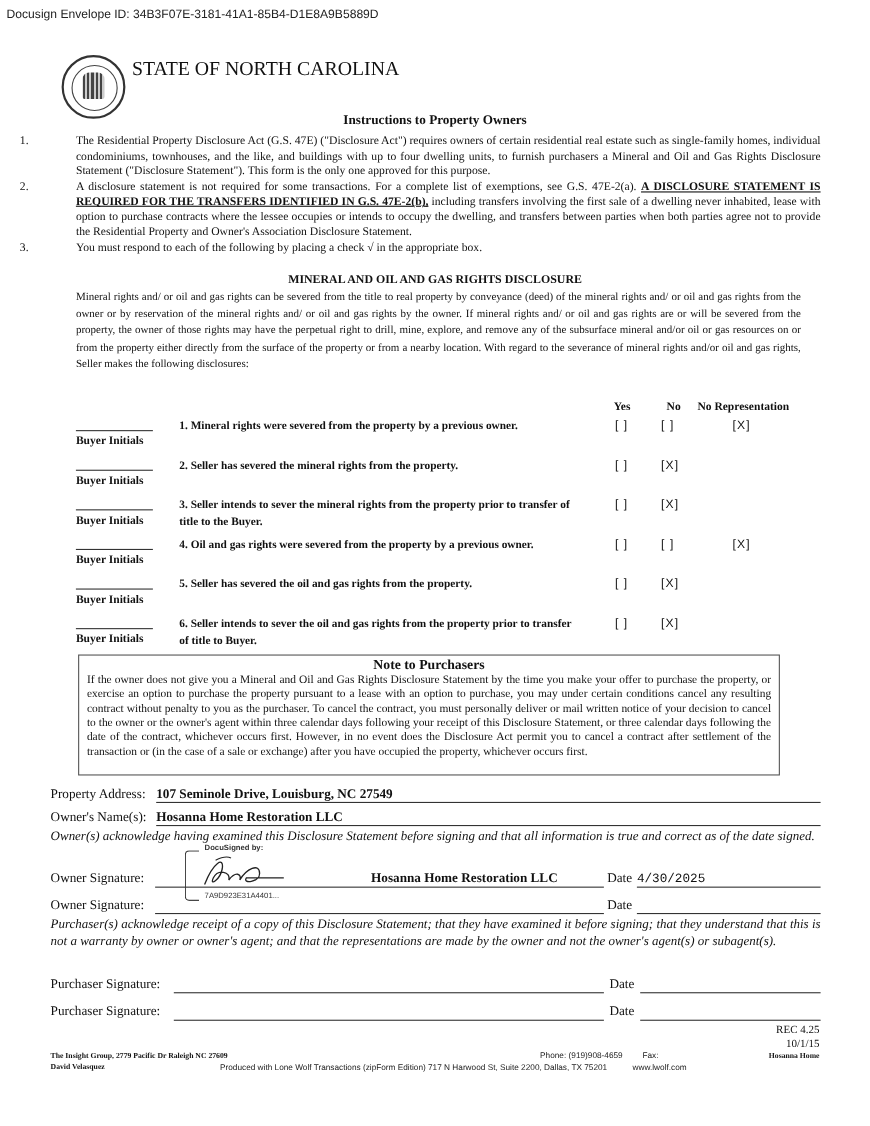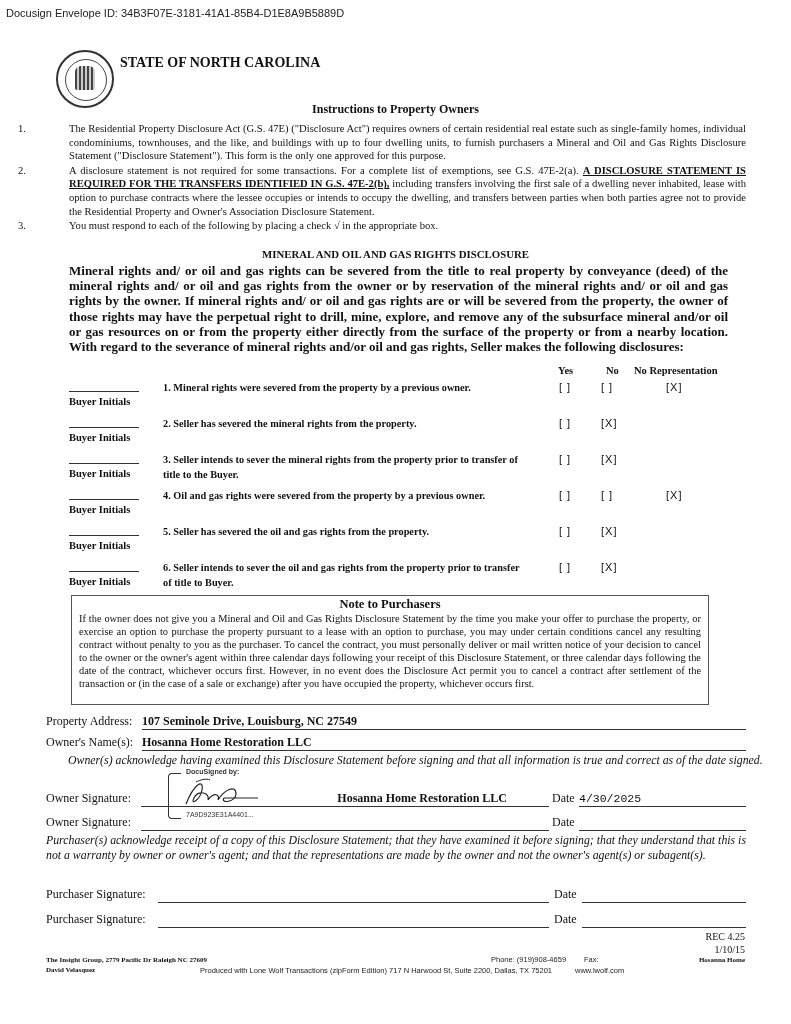--- a/index.html
+++ b/index.html
@@ -2,28 +2,28 @@
 <html><head>
 <meta charset="utf-8">
 <style>
   html, body { margin:0; padding:0; background:#fff; }
   body { width:791px; height:1024px; position:relative; overflow:hidden; color:#111; font-family:"Liberation Serif", serif; }
   .abs { position:absolute; }
   .envelope { left:6px; top:7px; font-family:Liberation Sans, sans-serif; font-size:11px; color:#222; }
   .seal { left:56px; top:50px; width:58px; height:58px; border-radius:50%; border:2px solid #333; box-sizing:border-box; }
   .seal .inner { position:absolute; left:7px; top:7px; width:40px; height:40px; border-radius:50%; border:1px solid #444; }
   .seal .fig { position:absolute; left:17px; top:14px; width:20px; height:24px; background:repeating-linear-gradient(90deg,#444 0 2px,#ccc 2px 4px); border-radius:6px 6px 2px 2px; }
-  .title { left:120px; top:54px; font-weight:bold; font-size:14px; line-height:17px;text-align:center; }
+  .title { left:120px; top:54px; font-weight:normal; font-size:18px; line-height:17px;text-align:center; }
   .subhead { left:0; width:791px; text-align:center; font-weight:bold; font-size:12px; }
   .ol { left:18px; width:728px; font-size:10.6px; line-height:13.6px; }
   .ol .item { display:flex; margin-bottom:1px; }
   .ol .num { width:51px; flex:none; }
   .ol .txt { flex:1; text-align:justify; }
   .u { text-decoration:underline; font-weight:bold; }
-  .para { left:69px; width:659px; font-size:13px; line-height:15.2px; font-weight:bold; text-align:justify; }
+  .para { left:69px; width:659px; font-size:10px; line-height:15.2px; font-weight:normal; text-align:justify; }
   .colhead { font-size:10.5px; font-weight:bold; top:365px; }
   .q { left:69px; width:700px; height:36px; font-size:10.5px; }
   .q .init-line { position:absolute; left:0; top:10px; width:70px; border-bottom:1px solid #333; }
   .q .init-lbl { position:absolute; left:0; top:15px; font-weight:bold; font-size:10.5px;text-align:center; }
   .q .qtext { position:absolute; left:94px; top:0; width:360px; font-weight:bold; font-size:10.3px; line-height:14.5px; }
   .q .box { position:absolute; top:0; font-family:"Liberation Sans", sans-serif; font-size:11px; letter-spacing:1px; }
   .note { left:71px; top:595px; width:638px; height:110px; border:1px solid #555; box-sizing:border-box; padding:1px 7px; }
   .note .nt { text-align:center; font-weight:bold; font-size:12.5px; line-height:15px; }
   .note .nb { font-size:10.4px; line-height:13px; text-align:justify; }
   .line-row { left:46px; width:700px; font-size:12px; height:16px; }
@@ -136,21 +136,21 @@
 
 <div class="abs line-row" style="top:714px;">
   <span>Property Address:</span>
   <span class="fill" style="left:96px; width:604px;">107 Seminole Drive, Louisburg, NC  27549</span>
 </div>
 <div class="abs line-row" style="top:735px;">
   <span>Owner's Name(s):</span>
   <span class="fill" style="left:96px; width:604px;">Hosanna Home Restoration LLC</span>
 </div>
 
-<div class="abs ital" style="top:753px;margin-left:22px;">Owner(s) acknowledge having examined this Disclosure Statement before signing and that all information is true and  correct as of the date signed.</div>
+<div class="abs ital" style="top:753px;">Owner(s) acknowledge having examined this Disclosure Statement before signing and that all information is true and  correct as of the date signed.</div>
 
 <div class="abs sigbox"></div>
 <div class="abs docu-lbl">DocuSigned by:</div>
 <svg class="abs" style="left:180px; top:776px;" width="80" height="34" viewBox="0 0 80 34">
   <path d="M6 28 C14 8, 24 2, 22 14 C20 24, 10 30, 14 22 C18 14, 30 16, 28 24 C34 16, 40 18, 38 24 C44 14, 56 8, 56 18 C56 26, 40 28, 44 22 L78 22" fill="none" stroke="#222" stroke-width="1.2"></path>
   <path d="M16 6 C20 4, 26 2, 30 4" fill="none" stroke="#222" stroke-width="1"></path>
 </svg>
 <div class="abs docu-id">7A9D923E31A4401...</div>
 
 <div class="abs line-row" style="top:791px;">
@@ -176,21 +176,21 @@
   <span class="fill" style="left:536px; width:164px;"></span>
 </div>
 <div class="abs line-row" style="top:912px;">
   <span>Purchaser Signature:</span>
   <span class="fill" style="left:112px; width:391px;"></span>
   <span class="abs" style="left:508px; top:0;">Date</span>
   <span class="fill" style="left:536px; width:164px;"></span>
 </div>
 
 <div class="abs rec" style="top:931px;">REC 4.25</div>
-<div class="abs rec" style="top:944px;">1/10/15</div>
+<div class="abs rec" style="top:944px;">10/1/15</div>
 
 <div class="abs foot" style="left:46px; top:956px;">The Insight Group, 2779 Pacific Dr Raleigh NC 27609</div>
 <div class="abs foot" style="left:46px; top:966px;">David Velasquez</div>
 <div class="abs foot-sans" style="left:456px; top:955px;margin-left:35px;">Phone: (919)908-4659</div>
 <div class="abs foot-sans" style="left:584px; top:955px;">Fax:</div>
 <div class="abs foot" style="right:46px; top:956px;">Hosanna Home</div>
 <div class="abs foot-sans" style="left:200px; top:966px;">Produced with Lone Wolf Transactions (zipForm Edition) 717 N Harwood St, Suite 2200, Dallas, TX  75201</div>
 <a class="abs foot-sans lnk" style="left:575px; top:966px;">www.lwolf.com</a>
 
 </body></html>

